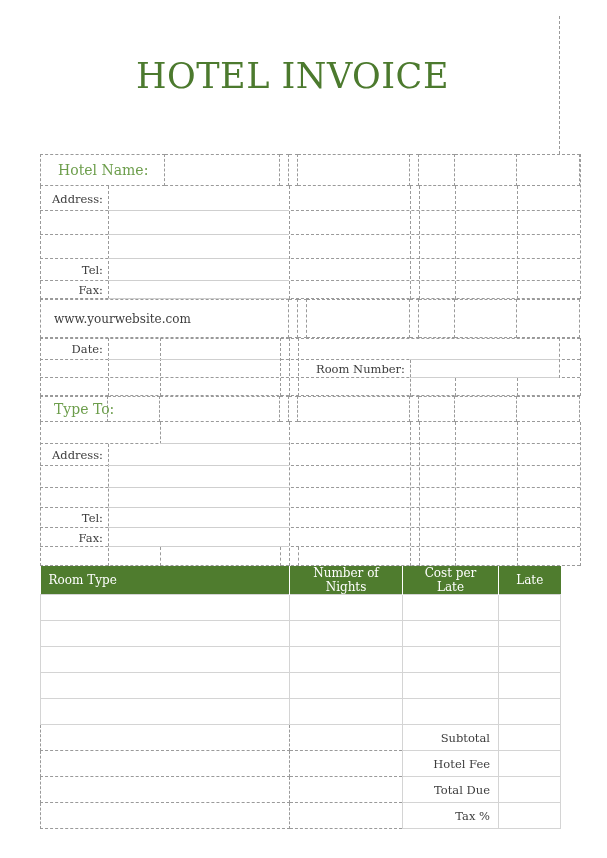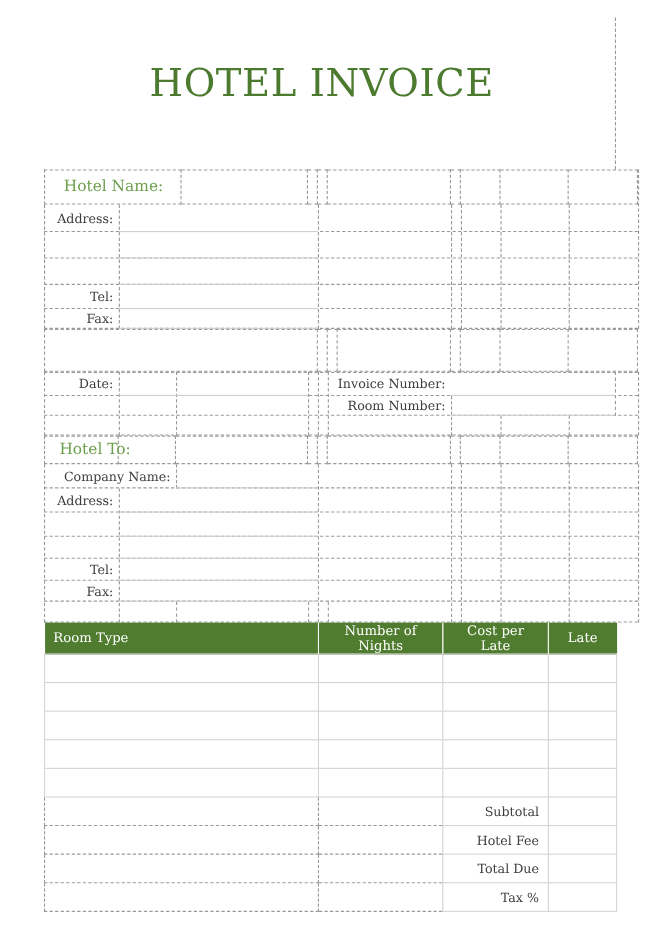--- a/index.html
+++ b/index.html
@@ -159,20 +159,21 @@
   <div class="lbl" style="left:40px; top:265px; width:68px; height:18px;">Fax:</div>
 
   <div class="cell d-t d-b d-l d-r" style="left:40px;  top:283px; width:249px; height:39px;"></div>
   <div class="cell d-t d-b d-r" style="left:289px; top:283px; width:9px;  height:39px;"></div>
   <div class="cell d-t d-b d-r" style="left:298px; top:283px; width:9px;  height:39px;"></div>
   <div class="cell d-t d-b d-r" style="left:307px; top:283px; width:103px; height:39px;"></div>
   <div class="cell d-t d-b d-r" style="left:410px; top:283px; width:9px;  height:39px;"></div>
   <div class="cell d-t d-b d-r" style="left:419px; top:283px; width:36px; height:39px;"></div>
   <div class="cell d-t d-b d-r" style="left:455px; top:283px; width:62px; height:39px;"></div>
   <div class="cell d-t d-b d-r" style="left:517px; top:283px; width:63px; height:39px;"></div>
+  <div class="lbl lbl-left" style="left:40px; top:283px; width:249px; height:39px; font-size:12px;">www.yourwebsite.com</div>
 
   <div class="cell d-t d-b" style="left:40px; top:322px; width:540px; height:22px;"></div>
   <div class="cell d-b" style="left:40px; top:344px; width:540px; height:18px;"></div>
   <div class="cell d-b" style="left:40px; top:362px; width:540px; height:18px;"></div>
 
   <div class="cell d-l" style="left:40px;  top:322px; width:1px; height:58px;"></div>
   <div class="cell d-l" style="left:108px; top:322px; width:1px; height:58px;"></div>
   <div class="cell d-l" style="left:160px; top:322px; width:1px; height:58px;"></div>
   <div class="cell d-l" style="left:280px; top:322px; width:1px; height:58px;"></div>
   <div class="cell d-l" style="left:289px; top:322px; width:1px; height:58px;"></div>
@@ -181,34 +182,33 @@
   <div class="cell d-l" style="left:455px; top:362px; width:1px; height:18px;"></div>
   <div class="cell d-l" style="left:517px; top:362px; width:1px; height:18px;"></div>
   <div class="cell d-l" style="left:559px; top:322px; width:1px; height:40px;"></div>
   <div class="cell d-l" style="left:580px; top:322px; width:1px; height:58px;"></div>
 
   <div class="cell s-b" style="left:108px; top:322px; width:172px; height:22px;"></div>
   <div class="cell s-b" style="left:410px; top:322px; width:149px; height:22px;"></div>
   <div class="cell s-b" style="left:410px; top:344px; width:149px; height:18px;"></div>
 
   <div class="lbl" style="left:40px;  top:322px; width:68px;  height:22px;">Date:</div>
-  <div class="lbl" style="left:298px; top:322px; width:112px; height:22px;">Invoice Number:</div>
   <div class="lbl" style="left:298px; top:344px; width:112px; height:18px;">Room Number:</div>
 
   <div class="cell d-t d-b d-l d-r" style="left:40px;  top:380px; width:68px;  height:26px;"></div>
   <div class="cell d-t d-b d-r" style="left:108px; top:380px; width:52px;  height:26px;"></div>
   <div class="cell d-t d-b d-r" style="left:160px; top:380px; width:120px; height:26px;"></div>
   <div class="cell d-t d-b d-r" style="left:280px; top:380px; width:9px;   height:26px;"></div>
   <div class="cell d-t d-b d-r" style="left:289px; top:380px; width:9px;   height:26px;"></div>
   <div class="cell d-t d-b d-r" style="left:298px; top:380px; width:112px; height:26px;"></div>
   <div class="cell d-t d-b d-r" style="left:410px; top:380px; width:9px;   height:26px;"></div>
   <div class="cell d-t d-b d-r" style="left:419px; top:380px; width:36px;  height:26px;"></div>
   <div class="cell d-t d-b d-r" style="left:455px; top:380px; width:62px;  height:26px;"></div>
   <div class="cell d-t d-b d-r" style="left:517px; top:380px; width:63px;  height:26px;"></div>
-  <div class="lbl lbl-green" style="left:40px; top:380px; width:90px; height:26px; padding-left:14px;">Hotel To:</div>
+  <div class="lbl lbl-green" style="left:40px; top:380px; width:90px; height:26px; padding-left:14px;">Type To:</div>
 
   <div class="cell d-b" style="left:40px; top:406px; width:540px; height:22px;"></div>
   <div class="cell d-b" style="left:40px; top:428px; width:540px; height:22px;"></div>
   <div class="cell d-b" style="left:40px; top:450px; width:540px; height:22px;"></div>
   <div class="cell d-b" style="left:40px; top:472px; width:540px; height:20px;"></div>
   <div class="cell d-b" style="left:40px; top:492px; width:540px; height:20px;"></div>
   <div class="cell d-b" style="left:40px; top:512px; width:540px; height:19px;"></div>
   <div class="cell d-b" style="left:40px; top:531px; width:540px; height:19px;"></div>
 
   <div class="cell d-l" style="left:40px;  top:406px; width:1px; height:144px;"></div>
@@ -224,21 +224,20 @@
   <div class="cell d-l" style="left:517px; top:406px; width:1px; height:144px;"></div>
   <div class="cell d-l" style="left:580px; top:406px; width:1px; height:144px;"></div>
 
   <div class="cell s-b" style="left:160px; top:406px; width:129px; height:22px;"></div>
   <div class="cell s-b" style="left:108px; top:428px; width:181px; height:22px;"></div>
   <div class="cell s-b" style="left:108px; top:450px; width:181px; height:22px;"></div>
   <div class="cell s-b" style="left:108px; top:472px; width:181px; height:20px;"></div>
   <div class="cell s-b" style="left:108px; top:492px; width:181px; height:20px;"></div>
   <div class="cell s-b" style="left:108px; top:512px; width:181px; height:19px;"></div>
 
-  <div class="lbl" style="left:40px; top:406px; width:120px; height:22px;">Company Name:</div>
   <div class="lbl" style="left:40px; top:428px; width:68px;  height:22px;">Address:</div>
   <div class="lbl" style="left:40px; top:492px; width:68px;  height:20px;">Tel:</div>
   <div class="lbl" style="left:40px; top:512px; width:68px;  height:19px;">Fax:</div>
 
   <table class="items">
     <colgroup>
       <col style="width:249px">
       <col style="width:113px">
       <col style="width:96px">
       <col style="width:62px">

